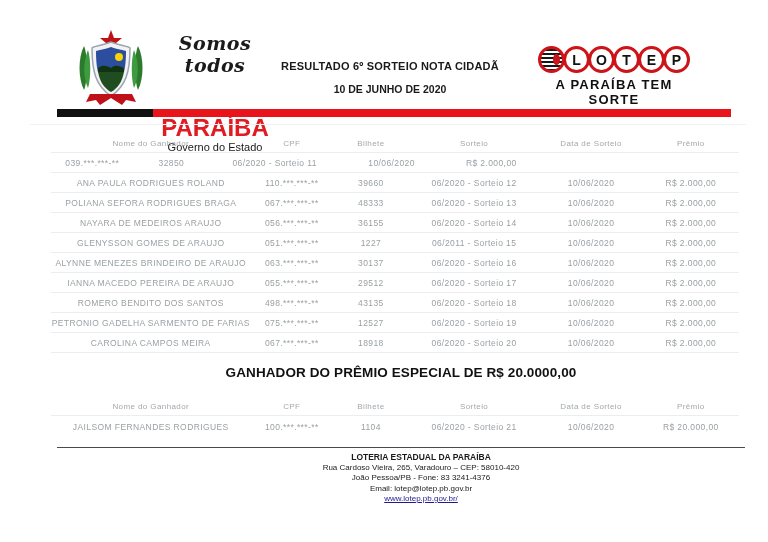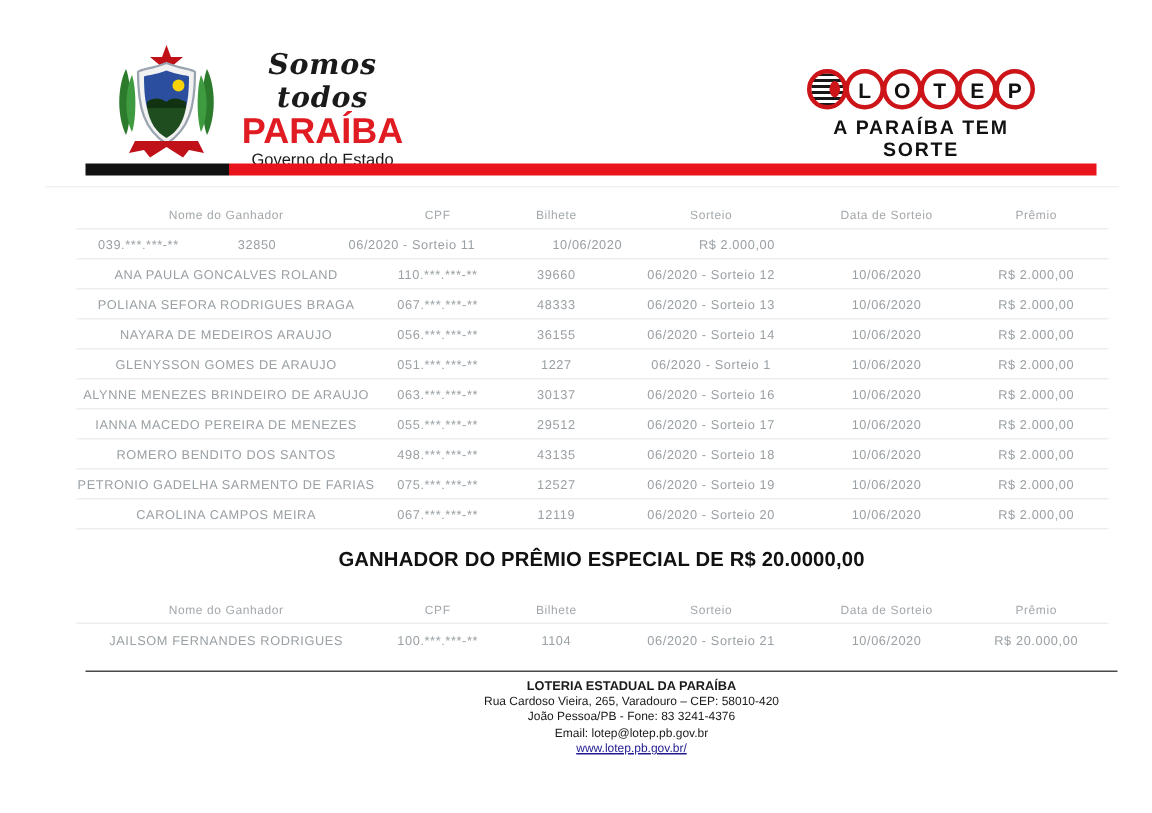--- a/index.html
+++ b/index.html
@@ -5,21 +5,21 @@
   * { margin:0; padding:0; box-sizing:border-box; }
   html,body { width:768px; height:542px; background:#fff; overflow:hidden;
     font-family:"Liberation Sans", sans-serif; }
   .page { position:relative; width:768px; height:474px; background:#fff; }
 
   
   .coat { position:absolute; left:76px; top:28px; width:70px; height:80px; }
   .brand-text { position:absolute; left:150px; top:32px; width:130px; text-align:center; }
   .brand-script { font-family:"DejaVu Serif", serif; font-style:italic; font-weight:bold;
     font-size:19px; color:#1a1a1a; letter-spacing:0.5px; }
-  .brand-state { font-size:24px; font-weight:bold; color:#e11b22; letter-spacing:0px; line-height:1.0; }
+  .brand-state { font-size:24px; font-weight:bold; color:#e11b22; letter-spacing:0px; line-height:1.0;margin-top:40px; }
   .brand-gov { font-size:11px; font-weight:normal; color:#1a1a1a; margin-top:1px; }
 
   .title-block { position:absolute; left:262px; top:60px; width:256px; text-align:center; }
   .title-l1 { font-size:11px; font-weight:bold; color:#1a1a1a; letter-spacing:0.2px; }
   .title-l2 { font-size:10.5px; font-weight:bold; color:#1a1a1a; margin-top:11px; }
 
   .lotep { position:absolute; left:528px; top:46px; width:172px; text-align:center; }
   .lotep-circles { display:flex; justify-content:center; }
   .lotep-circle { width:27px; height:27px; border:3px solid #cc1419; border-radius:50%;
     background:#fff; display:flex; align-items:center; justify-content:center;
@@ -83,20 +83,24 @@
 
     <path d="M14 66 L56 66 L60 74 L50 72 L46 77 L35 70 L24 77 L20 72 L10 74 Z" fill="#c01018"></path>
   </svg>
 
   <div class="brand-text">
     <div class="brand-script">Somos todos</div>
     <div class="brand-state">PARAÍBA</div>
     <div class="brand-gov">Governo do Estado</div>
   </div>
 
+  <div class="title-block">
+    <div class="title-l1">RESULTADO 6º SORTEIO NOTA CIDADÃ</div>
+    <div class="title-l2">10 DE JUNHO DE 2020</div>
+  </div>
 
   <div class="lotep">
     <div class="lotep-circles">
       <div class="lotep-circle lotep-globe" style="position:relative">
           <span class="lotep-globe-red"></span>
         </div>
       <div class="lotep-circle">L</div>
       <div class="lotep-circle">O</div>
       <div class="lotep-circle">T</div>
       <div class="lotep-circle">E</div>
@@ -119,21 +123,21 @@
       </div>
     <div>
         <div class="trow">
           <div class="tcell col1">039.***.***-**</div>
           <div class="tcell col2">32850</div>
           <div class="tcell col3">06/2020 - Sorteio 11</div>
           <div class="tcell col4">10/06/2020</div>
           <div class="tcell col5">R$ 2.000,00</div>
         </div>
         <div class="trow">
-          <div class="tcell col0">ANA PAULA GONCALVES ROLAND</div>
+          <div class="tcell col0">ANA PAULA RODRIGUES ROLAND</div>
           <div class="tcell col1">110.***.***-**</div>
           <div class="tcell col2">39660</div>
           <div class="tcell col3">06/2020 - Sorteio 12</div>
           <div class="tcell col4">10/06/2020</div>
           <div class="tcell col5">R$ 2.000,00</div>
         </div>
         <div class="trow">
           <div class="tcell col0">POLIANA SEFORA RODRIGUES BRAGA</div>
           <div class="tcell col1">067.***.***-**</div>
           <div class="tcell col2">48333</div>
@@ -146,34 +150,34 @@
           <div class="tcell col1">056.***.***-**</div>
           <div class="tcell col2">36155</div>
           <div class="tcell col3">06/2020 - Sorteio 14</div>
           <div class="tcell col4">10/06/2020</div>
           <div class="tcell col5">R$ 2.000,00</div>
         </div>
         <div class="trow">
           <div class="tcell col0">GLENYSSON GOMES DE ARAUJO</div>
           <div class="tcell col1">051.***.***-**</div>
           <div class="tcell col2">1227</div>
-          <div class="tcell col3">06/2020 - Sorteio 1</div>
+          <div class="tcell col3">06/2011 - Sorteio 15</div>
           <div class="tcell col4">10/06/2020</div>
           <div class="tcell col5">R$ 2.000,00</div>
         </div>
         <div class="trow">
           <div class="tcell col0">ALYNNE MENEZES BRINDEIRO DE ARAUJO</div>
           <div class="tcell col1">063.***.***-**</div>
           <div class="tcell col2">30137</div>
           <div class="tcell col3">06/2020 - Sorteio 16</div>
           <div class="tcell col4">10/06/2020</div>
           <div class="tcell col5">R$ 2.000,00</div>
         </div>
         <div class="trow">
-          <div class="tcell col0">IANNA MACEDO PEREIRA DE MENEZES</div>
+          <div class="tcell col0">IANNA MACEDO PEREIRA DE ARAUJO</div>
           <div class="tcell col1">055.***.***-**</div>
           <div class="tcell col2">29512</div>
           <div class="tcell col3">06/2020 - Sorteio 17</div>
           <div class="tcell col4">10/06/2020</div>
           <div class="tcell col5">R$ 2.000,00</div>
         </div>
         <div class="trow">
           <div class="tcell col0">ROMERO BENDITO DOS SANTOS</div>
           <div class="tcell col1">498.***.***-**</div>
           <div class="tcell col2">43135</div>
@@ -185,21 +189,21 @@
           <div class="tcell col0">PETRONIO GADELHA SARMENTO DE FARIAS</div>
           <div class="tcell col1">075.***.***-**</div>
           <div class="tcell col2">12527</div>
           <div class="tcell col3">06/2020 - Sorteio 19</div>
           <div class="tcell col4">10/06/2020</div>
           <div class="tcell col5">R$ 2.000,00</div>
         </div>
         <div class="trow">
           <div class="tcell col0">CAROLINA CAMPOS MEIRA</div>
           <div class="tcell col1">067.***.***-**</div>
-          <div class="tcell col2">12119</div>
+          <div class="tcell col2">18918</div>
           <div class="tcell col3">06/2020 - Sorteio 20</div>
           <div class="tcell col4">10/06/2020</div>
           <div class="tcell col5">R$ 2.000,00</div>
         </div>
       </div>
   </div>
 
   <div class="special-heading">GANHADOR DO PRÊMIO ESPECIAL DE R$ 20.0000,00</div>
 
   <div class="gtable special-table">

